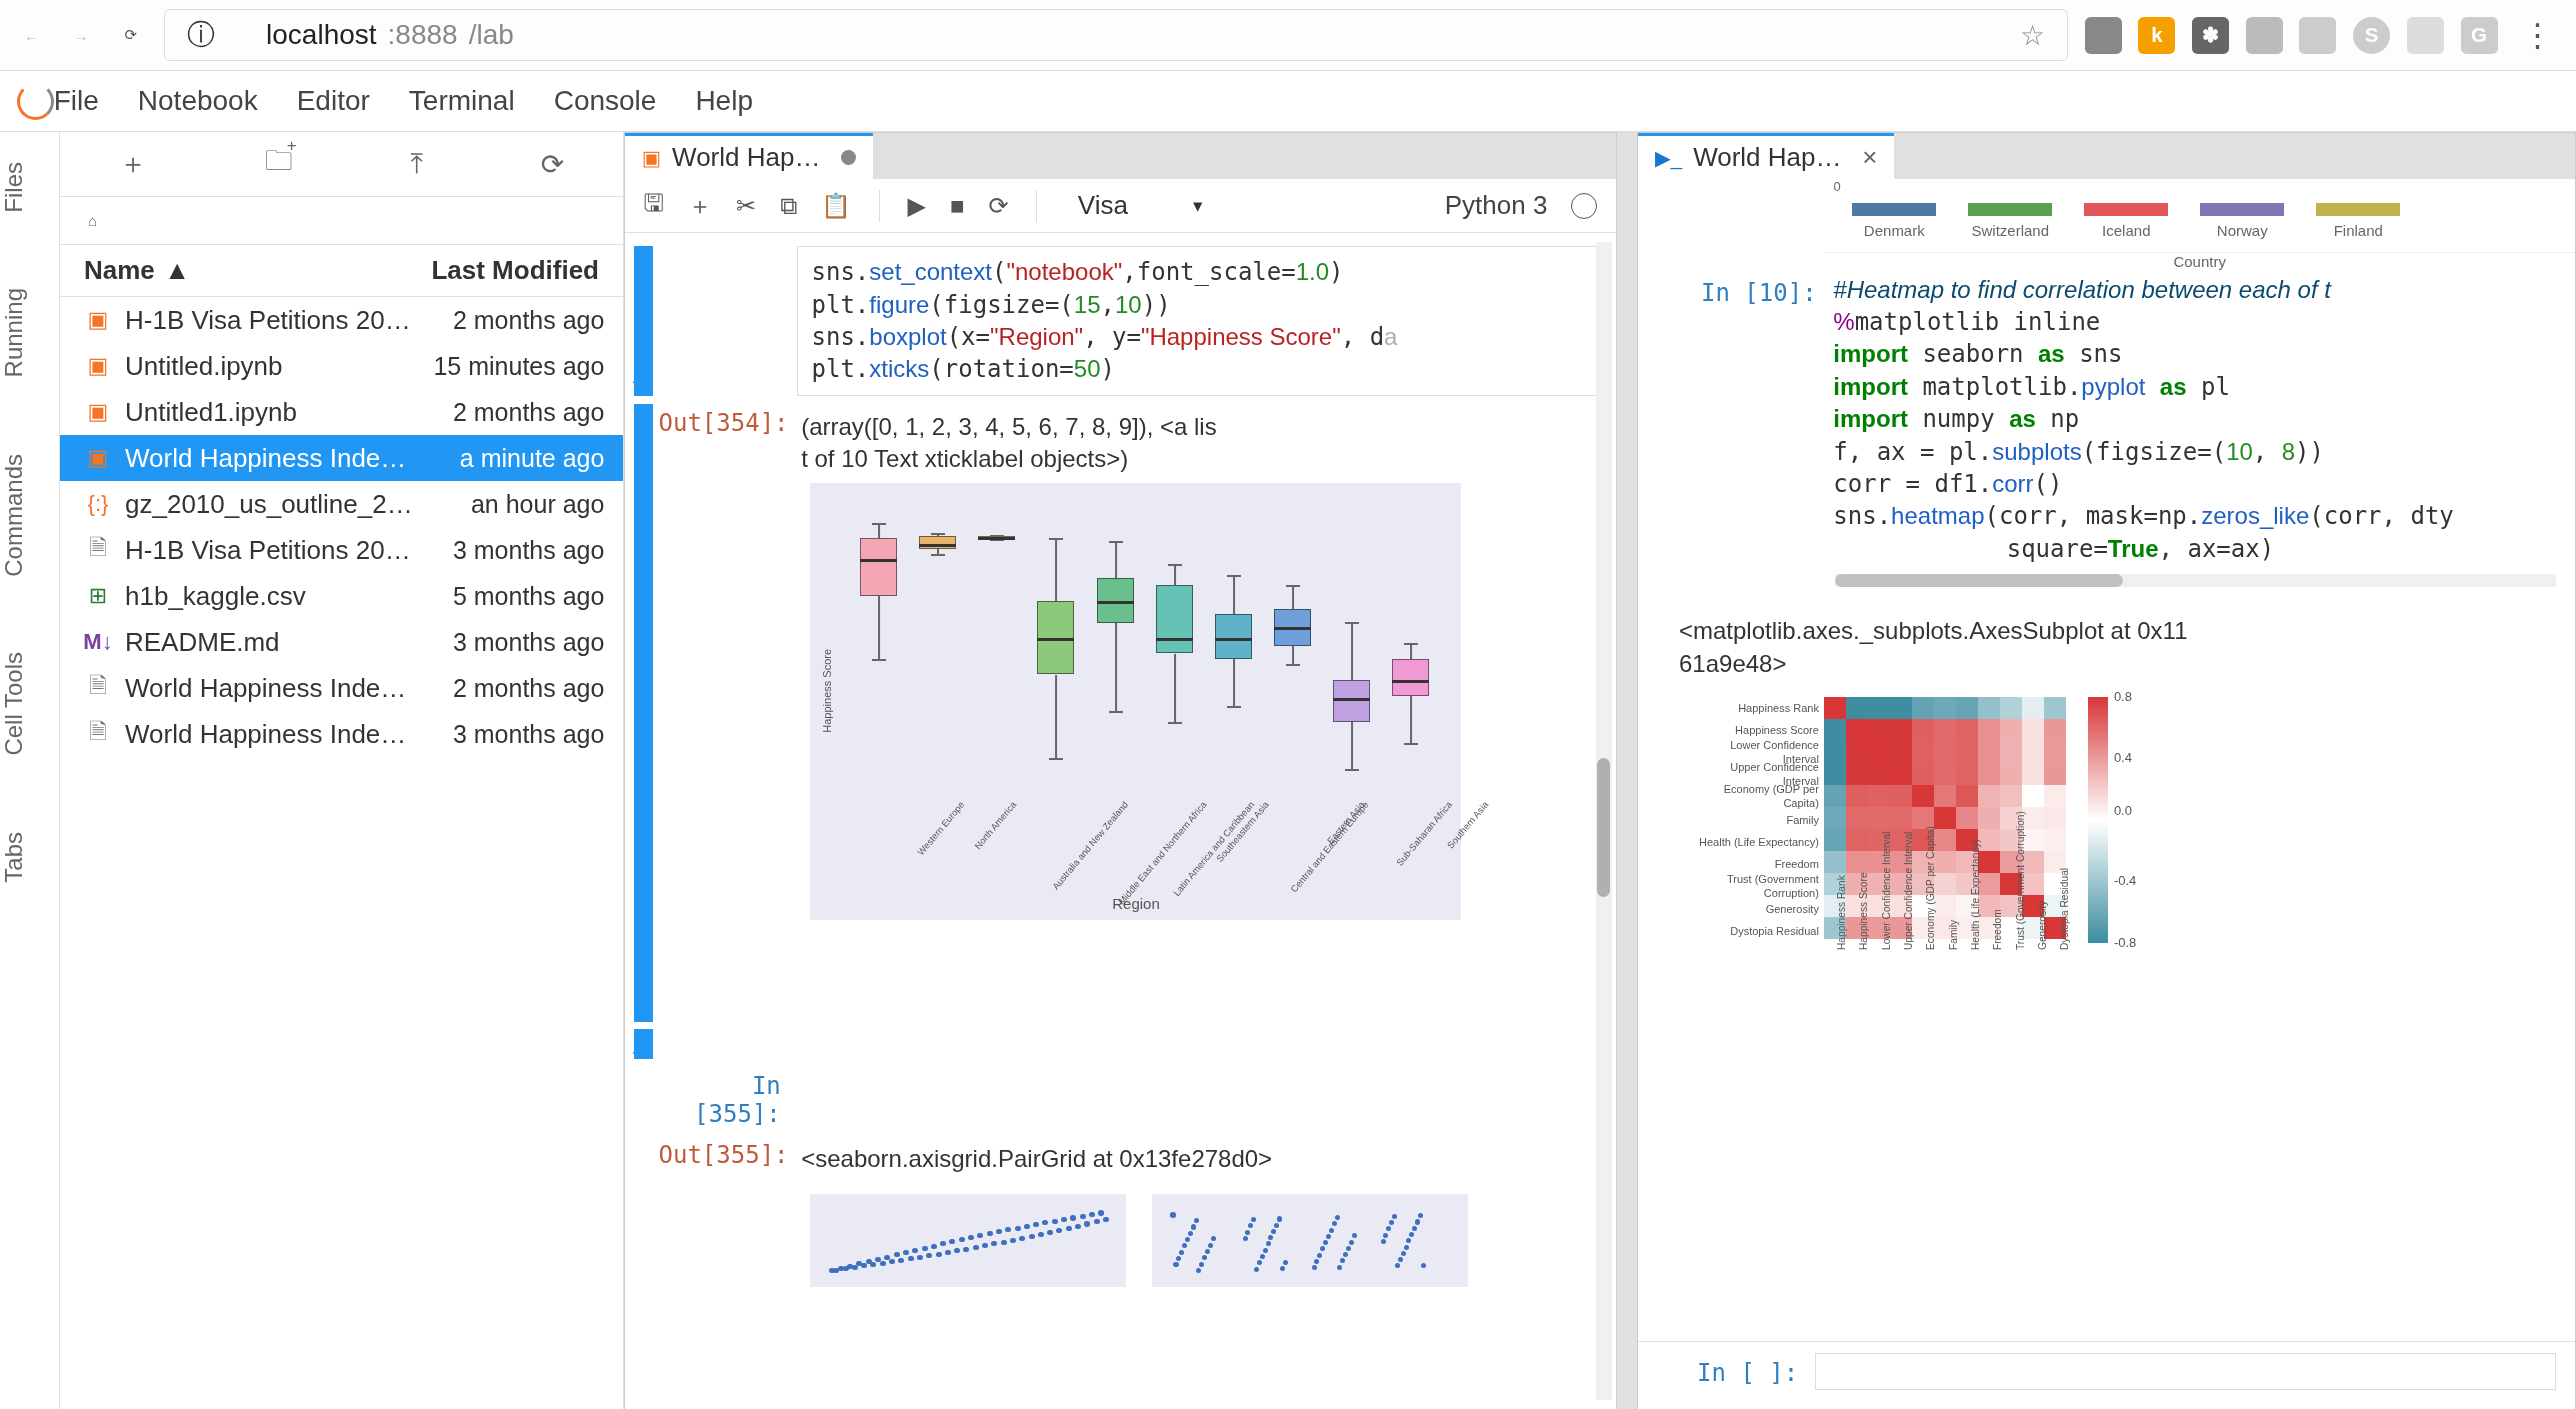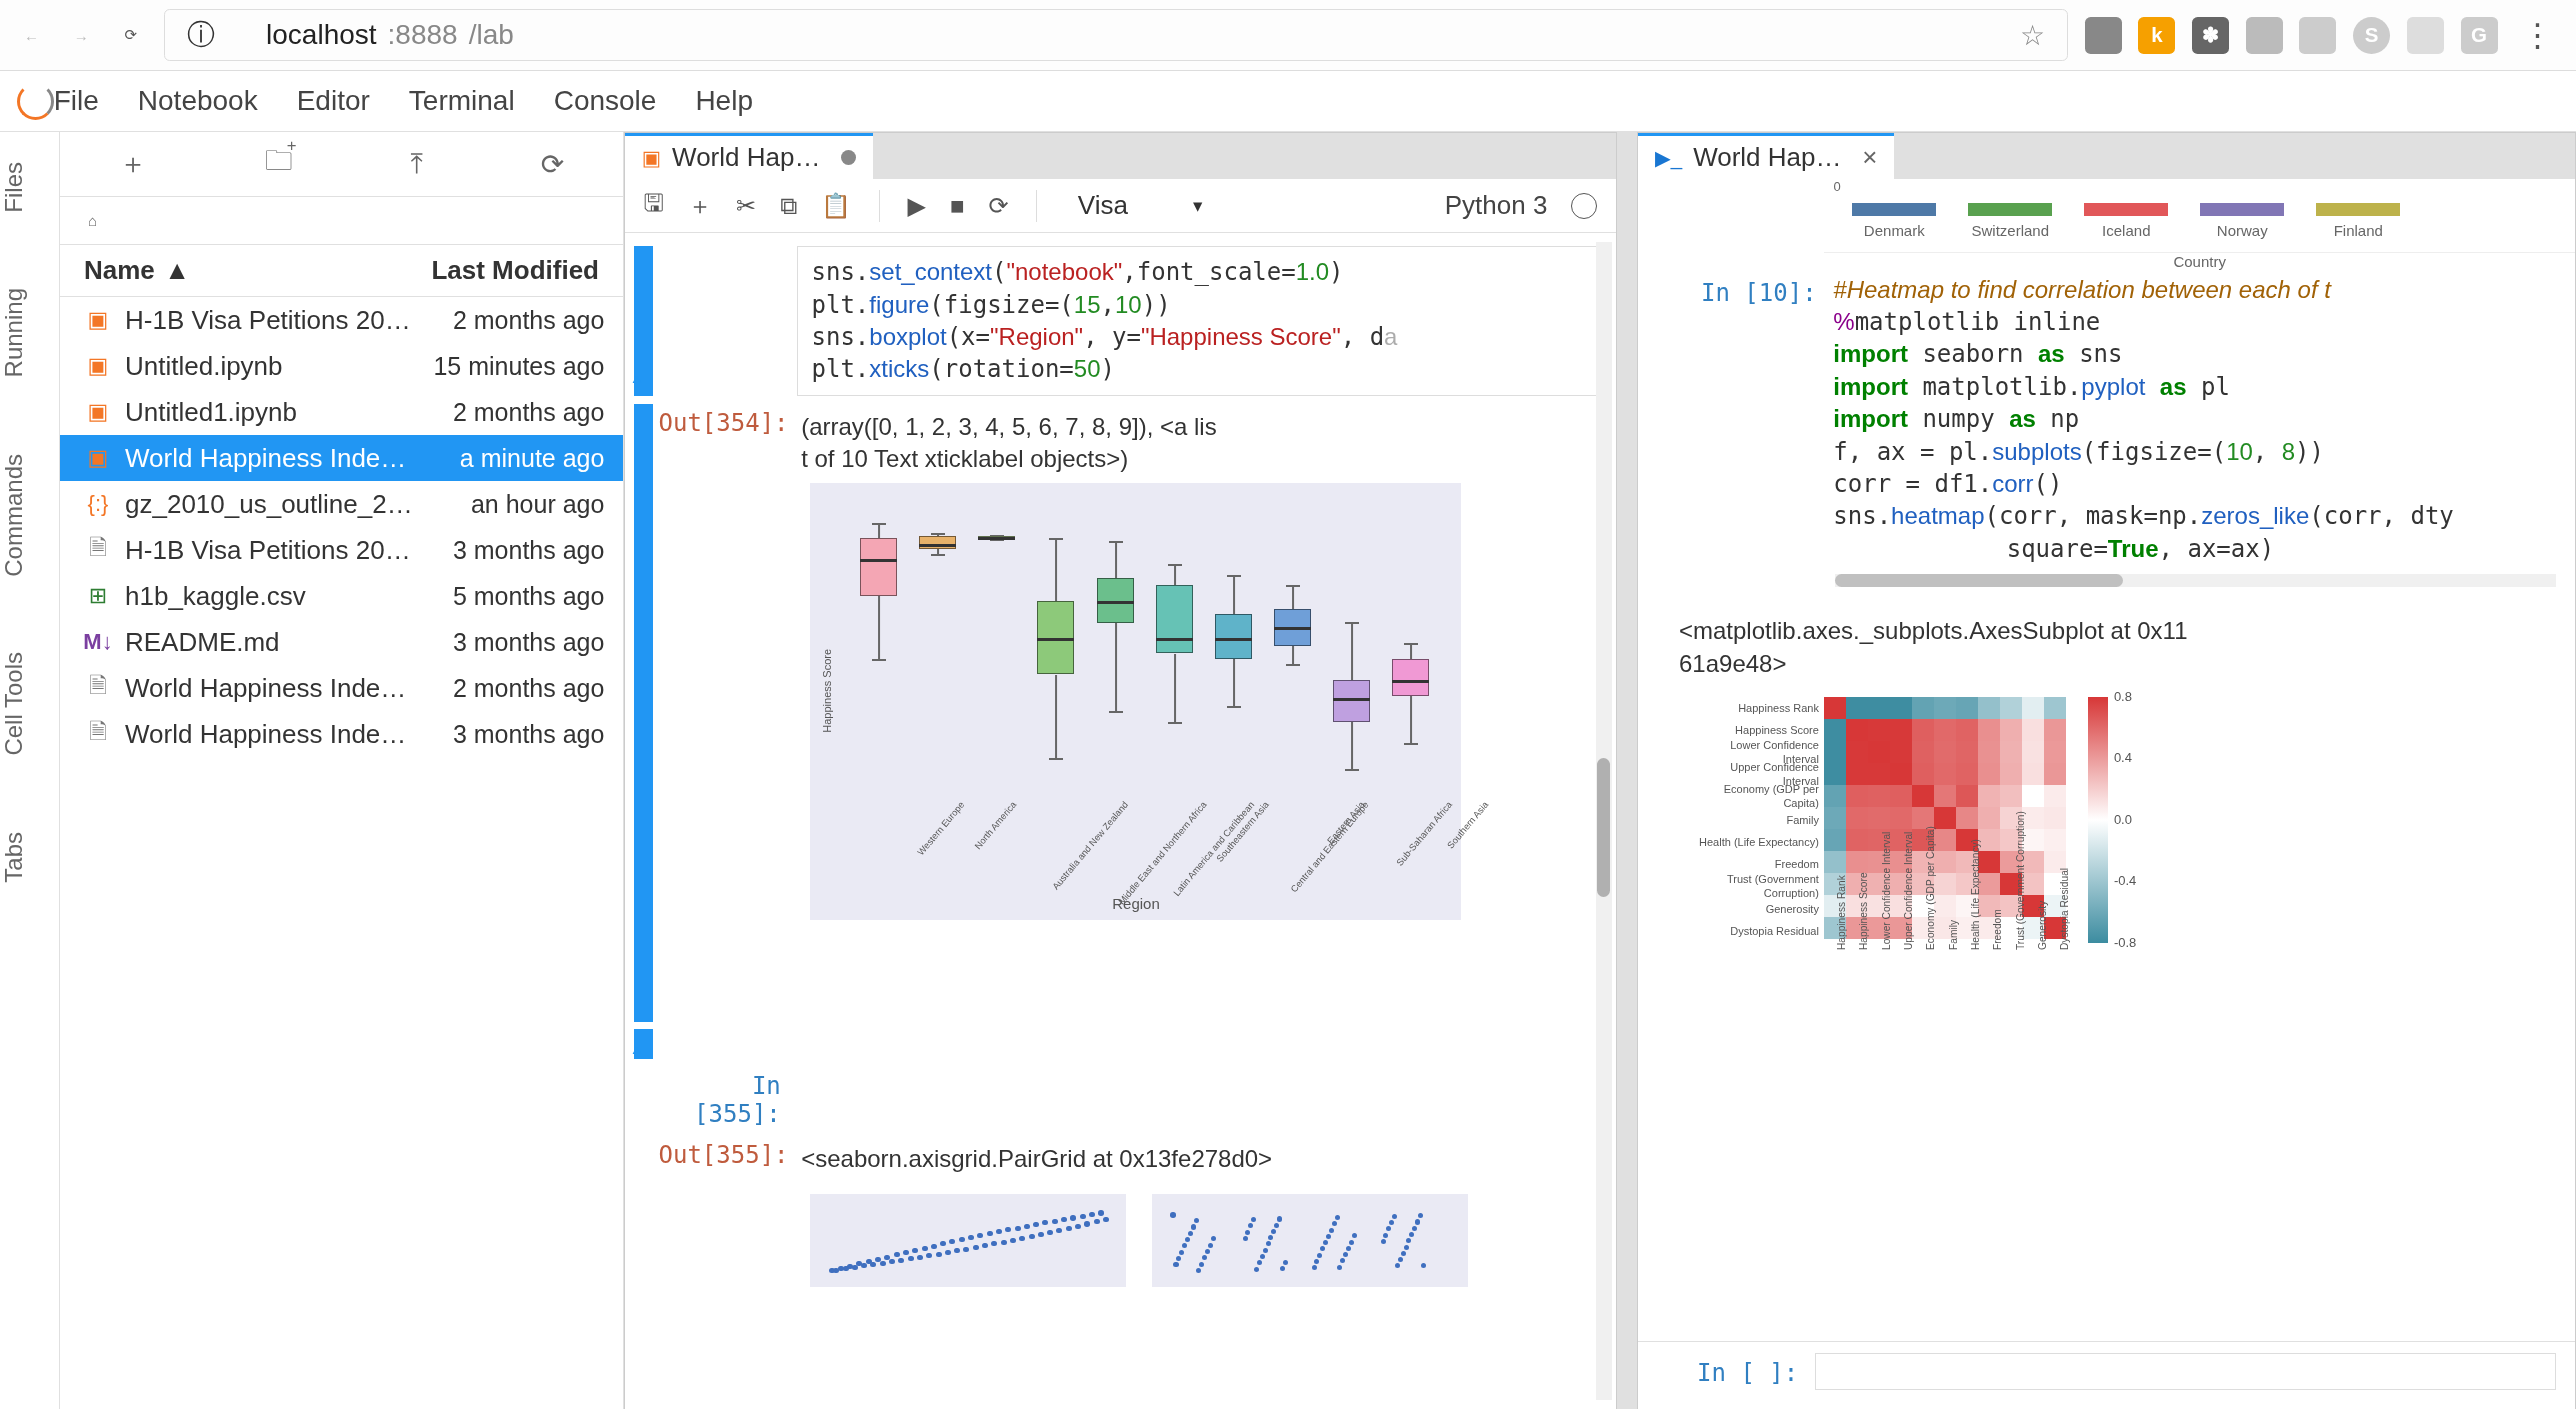--- a/index.html
+++ b/index.html
@@ -82,21 +82,21 @@
 .prompt.out { color: #bf5b3d; }
 .cell-content { flex: 1; font-family: Menlo, Monaco, monospace; font-size: 24px; line-height: 1.35; color: #333; }
 .code-input { border: 0.9px solid #ddd; padding: 9.3px 13px; white-space: pre; overflow: hidden; background:#fff;}
 .output-text { padding: 7.4px 0 7.4px 3.7px; white-space: pre-wrap; }
 
 
 .c-func { color: #2060c0; }
 .c-str { color: #ba2121; }
 .c-num { color: #228b22; }
 .c-kw { color: #008000; font-weight: bold; }
-.c-com { color: #a16207; font-style: italic; }
+.c-com { color: #0c4a6e; font-style: italic; }
 .c-mag { color: #8b008b; }
 .c-bool { color: #008000; font-weight:bold;}
 
 
 .boxplot { position: relative; width: 651px; height: 437px; margin-left: 13px; background:#eaeaf4;}
 .bp-box { position: absolute; width: 37px; }
 .bp-rect { position: absolute; left:0; right:0; border: 1.9px solid rgba(0,0,0,0.5);}
 .bp-whisk { position:absolute; left:50%; width:1.9px; background:#666; transform:translateX(-50%);}
 .bp-cap { position:absolute; left:30%; right:30%; height:1.9px; background:#666;}
 .bp-median { position:absolute; left:0; right:0; height:2.8px; background:#333;}
@@ -623,21 +623,21 @@
                 <div class="hm-xlab" style="left: 301px; top: 253px;">Freedom</div>
                 <div class="hm-ylab" style="left: 0px; width: 125px; top: 190px;">Trust (Government Corruption)</div>
                 <div class="hm-xlab" style="left: 324px; top: 253px;">Trust (Government Corruption)</div>
                 <div class="hm-ylab" style="left: 0px; width: 125px; top: 212px;">Generosity</div>
                 <div class="hm-xlab" style="left: 346px; top: 253px;">Generosity</div>
                 <div class="hm-ylab" style="left: 0px; width: 125px; top: 234px;">Dystopia Residual</div>
                 <div class="hm-xlab" style="left: 368px; top: 253px;">Dystopia Residual</div>
                 <div class="cbar" style="left: 394px; top: 0px; height: 246px; background: linear-gradient(rgb(215, 55, 55), rgb(255, 255, 255), rgb(60, 140, 160));">
                   <div class="cbar-tick" style="top: 246px;">-0.8</div>
                   <div class="cbar-tick" style="top: 184px;">-0.4</div>
-                  <div class="cbar-tick" style="top: 123px;">0.0</div>
+                  <div class="cbar-tick" style="top: 114px;">0.0</div>
                   <div class="cbar-tick" style="top: 61px;">0.4</div>
                   <div class="cbar-tick" style="top: 0px;">0.8</div>
                 </div>
               </div>
             <div style="height:121px;"></div>
           </div>
         </div>
       </div>
 
       <div class="console-input-area">

